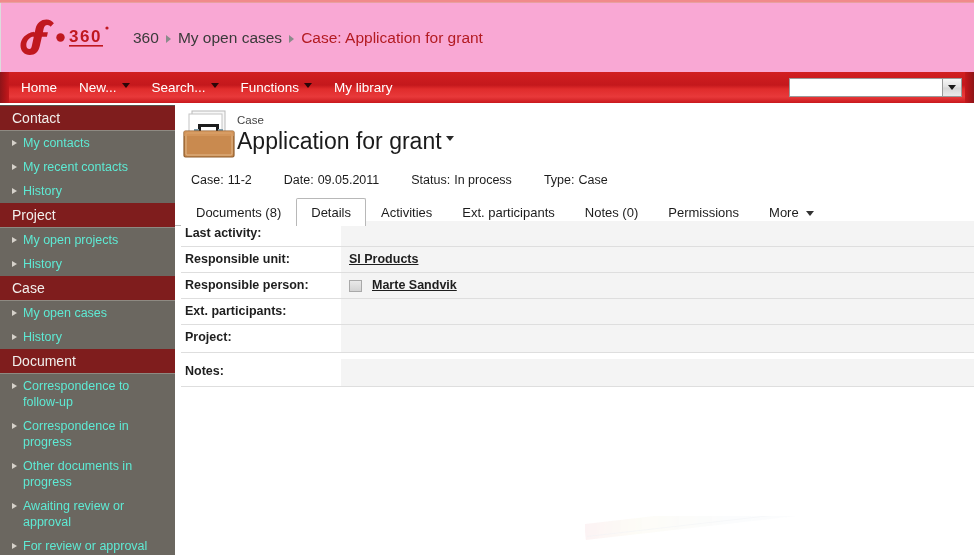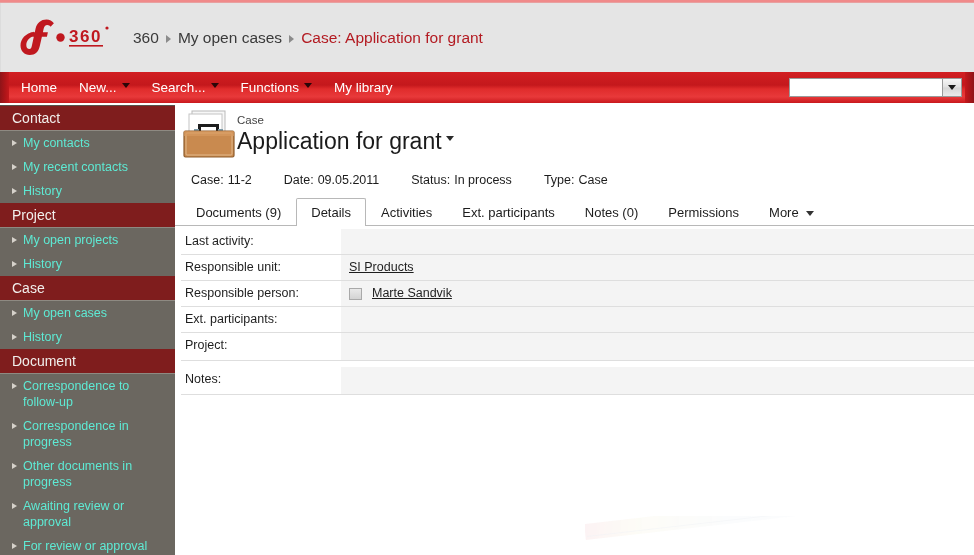--- a/index.html
+++ b/index.html
@@ -28,21 +28,21 @@
   .top-rule-inner {
     position: absolute; top: 2px; left: 0;
     width: 974px; height: 1px;
     background: #e8a0a0;
   }
 
   
   .header {
     position: absolute; top: 3px; left: 0;
     width: 974px; height: 84px;
-    background: #e5e5e5;
+    background: #f9a8d4;
     border-left: 1px solid #dcdcdc;
   }
 
   .logo {
     position: absolute; left: 16px; top: 10px;
     width: 100px; height: 50px;
   }
   .logo svg { display: block; }
 
   .breadcrumb {
@@ -261,22 +261,23 @@
     width: 0; height: 0;
     margin-left: 7px;
     border-left: 4px solid transparent;
     border-right: 4px solid transparent;
     border-top: 5px solid #333;
     position: relative; top: 1px;
   }
 
   
   .details {
-    position: absolute; left: 6px; top: 124px;
+    position: absolute; left: 6px; top: 116px;
     width: 793px;
+    font-weight: bold;
   }
   .drow {
     display: flex;
     border-bottom: 1px solid #dedede;
     min-height: 25px;
   }
   .drow.gap { border-bottom: 0; height: 6px; min-height: 6px; }
   .dlabel {
     flex: 0 0 160px;
     padding: 5px 8px 5px 4px;
@@ -504,21 +505,21 @@
       <div class="meta-cell">
         <b>Status:</b><span>In process</span>
       </div>
       <div class="meta-cell">
         <b>Type:</b><span>Case</span>
       </div>
     </div>
 
     <div class="tabstrip">
       <div class="tab">
-        <span>Documents (9)</span>
+        <span>Documents (8)</span>
       </div>
       <div class="tab active">
         <span>Details</span>
       </div>
       <div class="tab">
         <span>Activities</span>
       </div>
       <div class="tab">
         <span>Ext. participants</span>
       </div>

